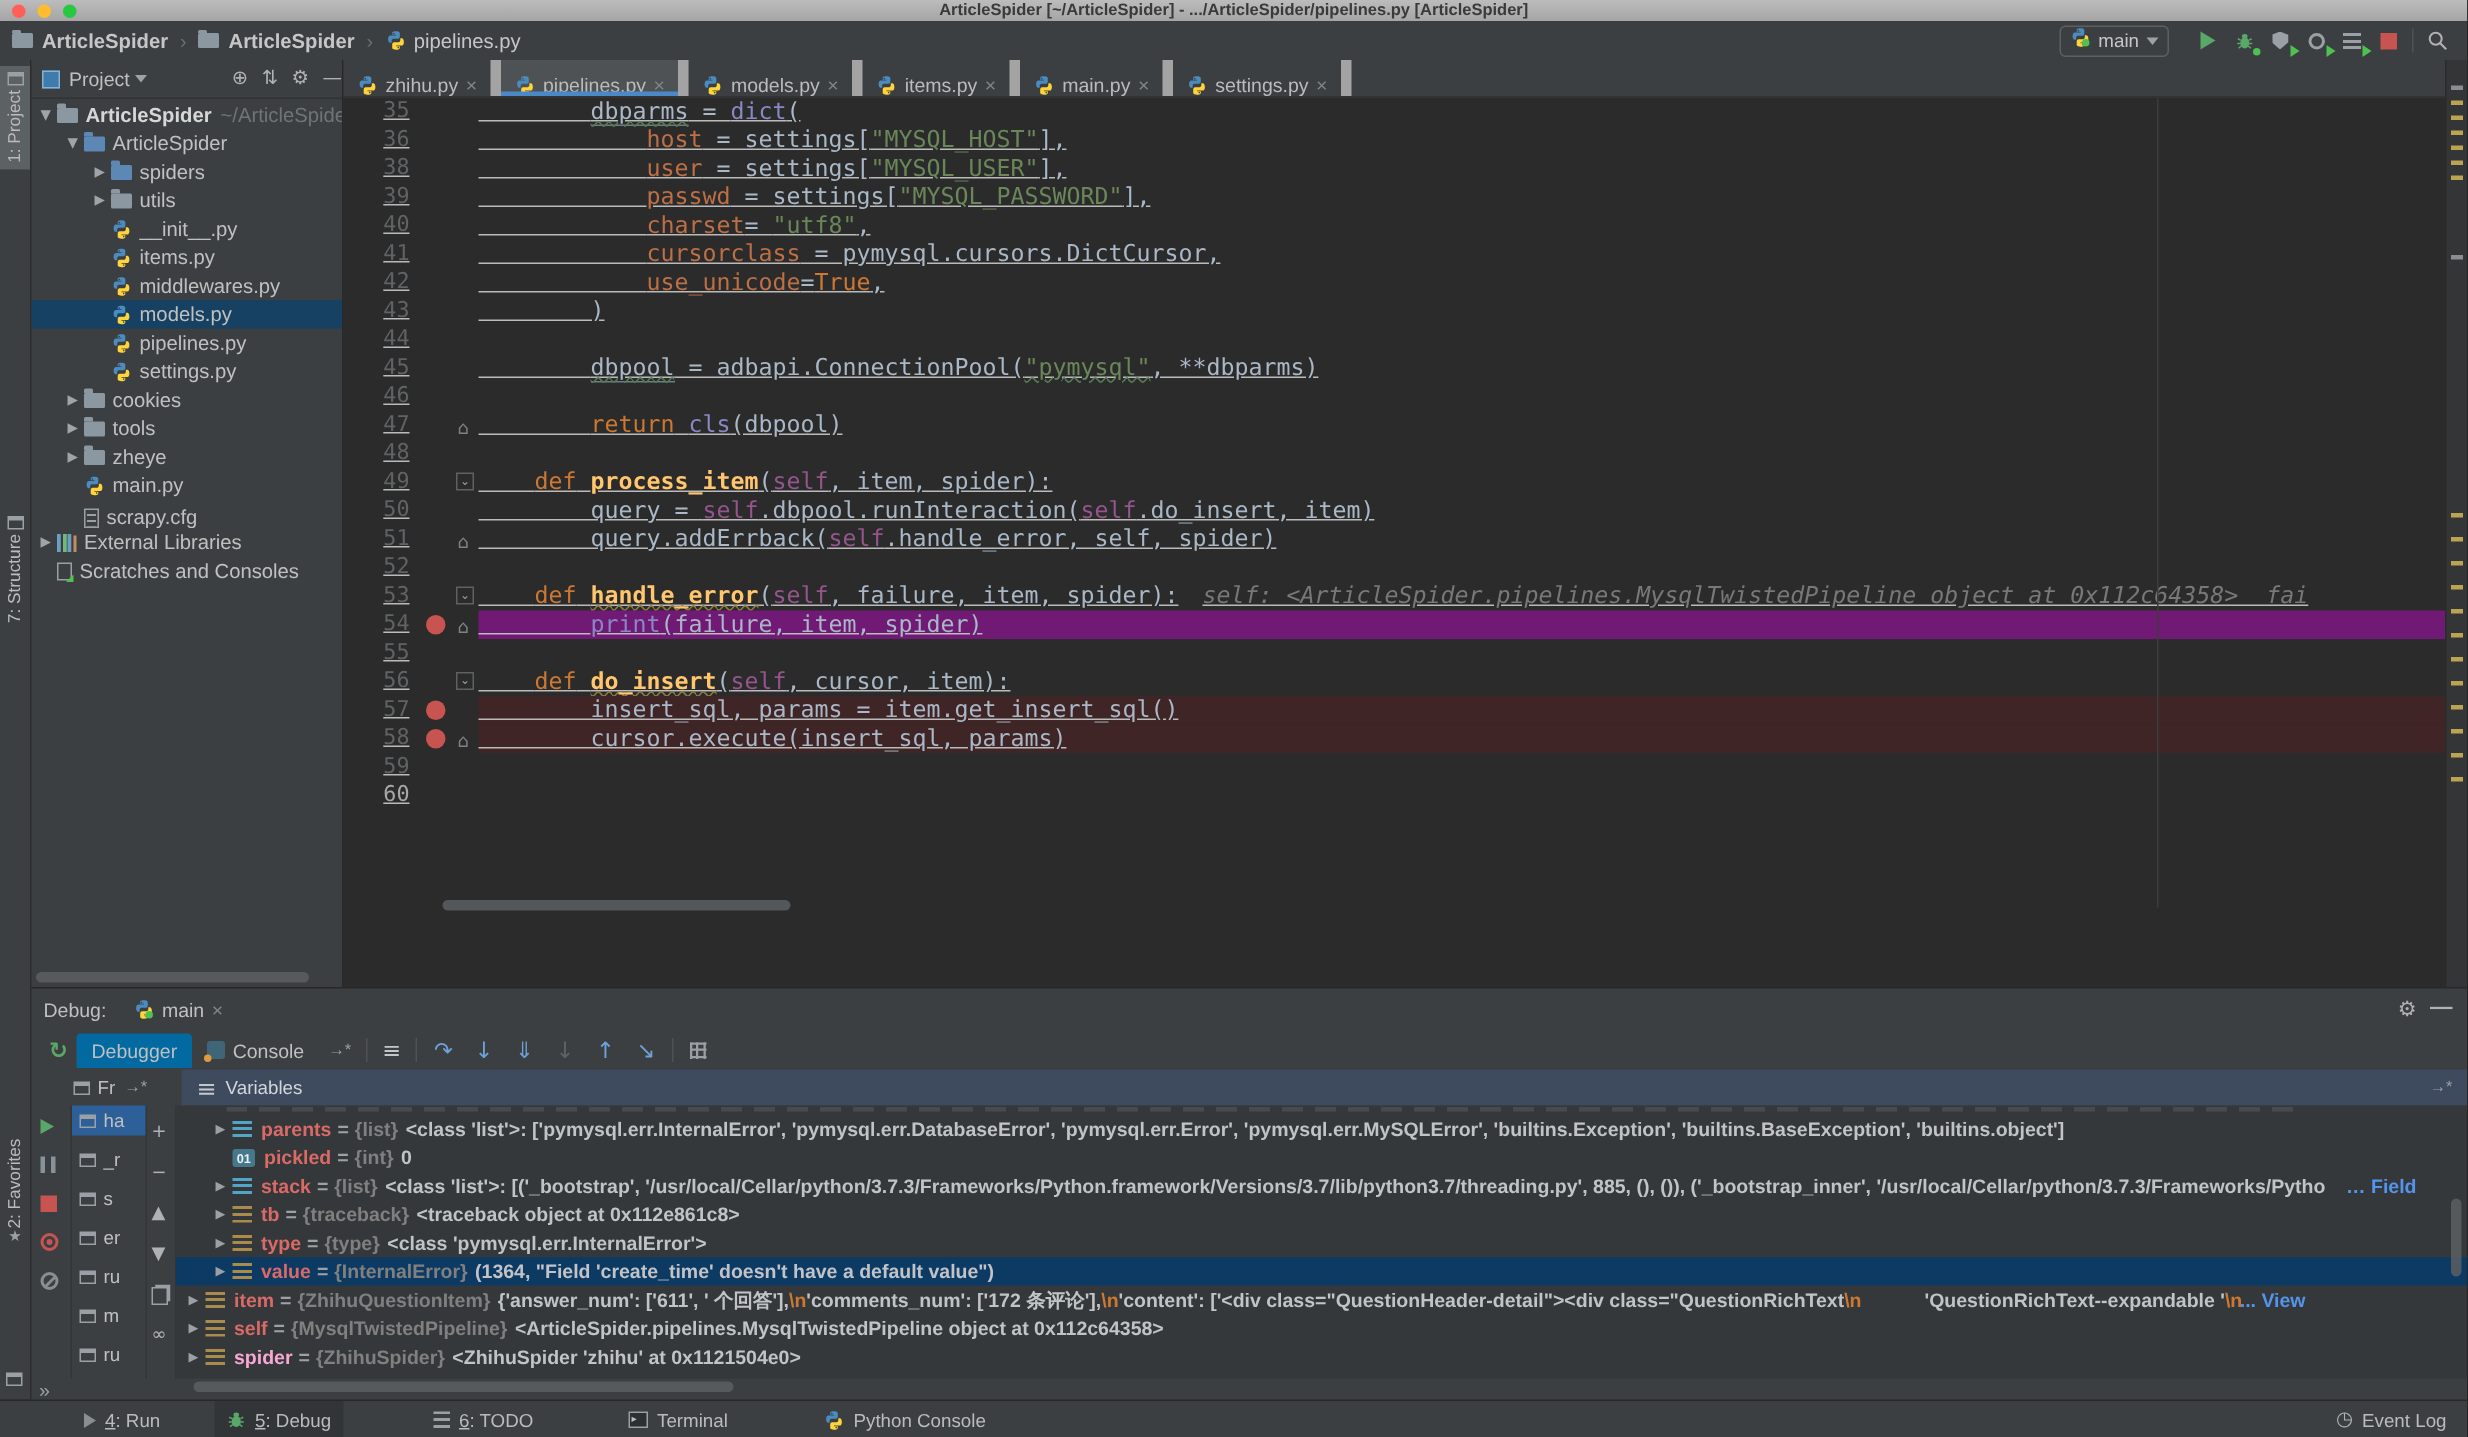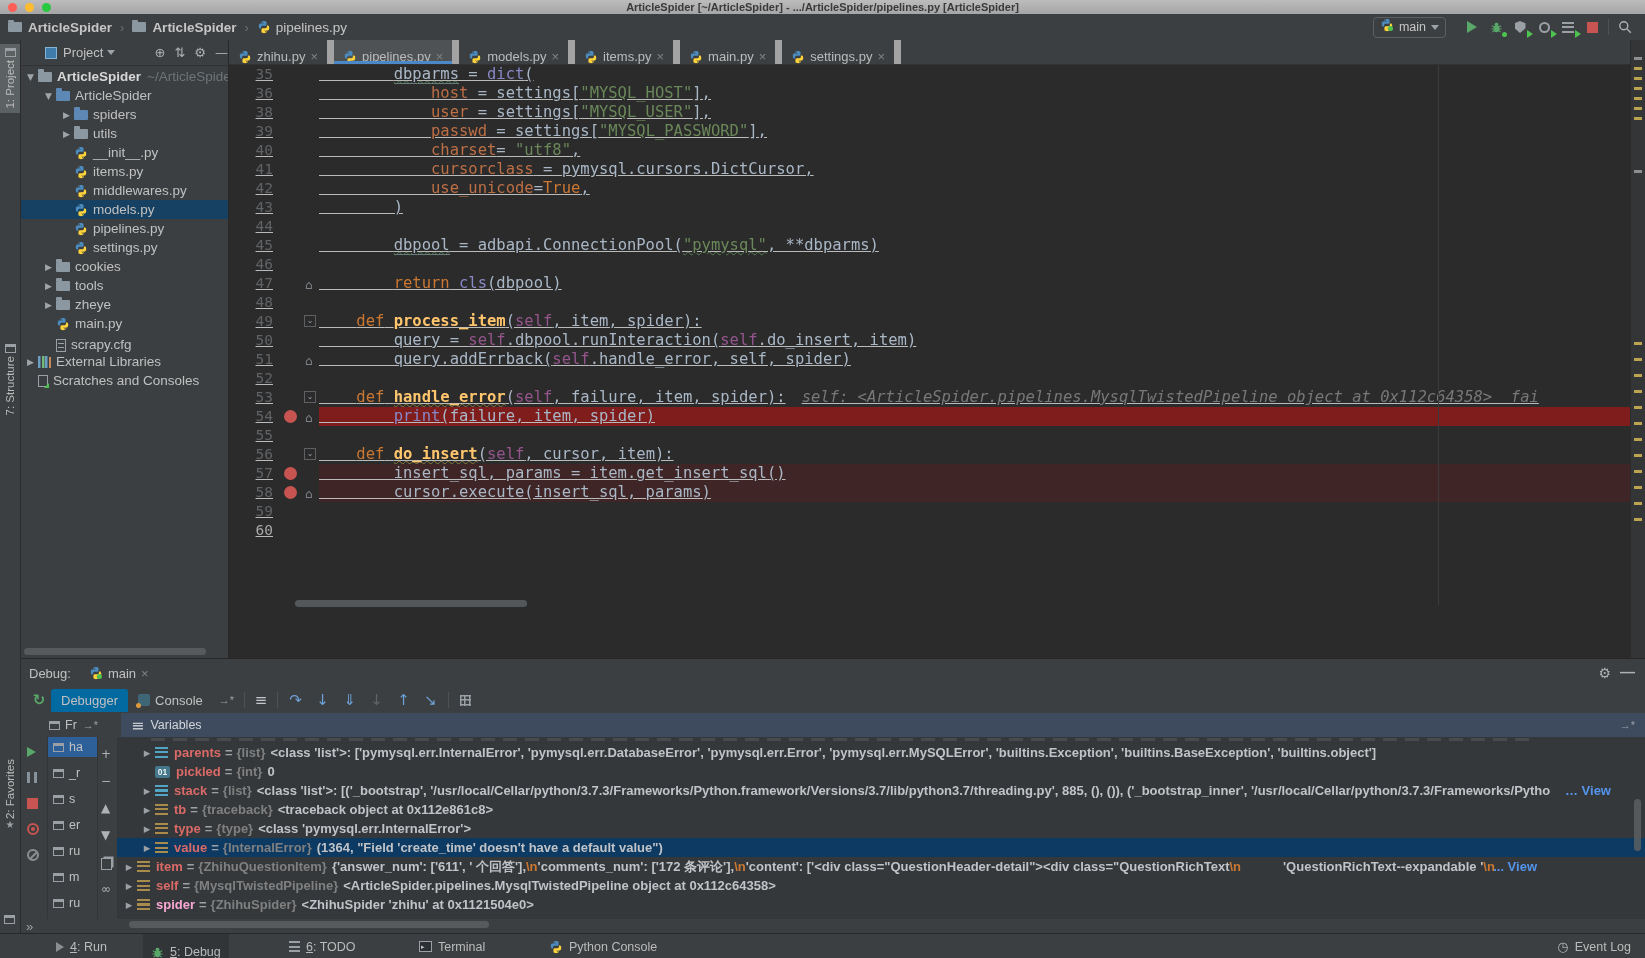--- a/index.html
+++ b/index.html
@@ -78,21 +78,21 @@
   
   #lstripe{left:0;top:40px;width:20px;height:893px;background:#3c3f41;border-right:1px solid #2b2b2b;}
   .stripe-chip{position:absolute;left:0;width:20px;display:flex;flex-direction:column;align-items:center;cursor:pointer;padding:4px 0;}
   .stripe-chip.sel{background:#5c6164;}
   .vtext{writing-mode:vertical-rl;transform:rotate(180deg);font-size:11.5px;color:#bbbbbb;margin-top:3px;}
   .stripe-ic{width:11px;height:9px;border:1px solid #9aa0a6;border-top:3px solid #9aa0a6;box-sizing:border-box;}
   .stripe-star{color:#9aa0a6;font-size:10px;font-family:"DejaVu Sans",sans-serif;}
 
   
   #project{left:21px;top:40px;width:207px;height:618px;background:#3c3f41;border-right:1px solid #282828;}
-  #phdr{display:flex;align-items:center;height:25px;border-bottom:1px solid #323232;padding-left:24px;}
+  #phdr{display:flex;align-items:center;height:25px;border-bottom:1px solid #323232;padding-left:7px;}
   #phdr .lbl{font-size:13px;color:#c0c0c0;margin:0 4px 0 6px;}
   #phdr .hic{margin-left:9px;color:#afb1b3;font-size:13px;font-family:"DejaVu Sans",sans-serif;cursor:pointer;}
   #ptree{position:absolute;top:27px;left:0;right:0;font-size:13.5px;}
   .trow{display:flex;align-items:center;height:19px;white-space:nowrap;cursor:pointer;overflow:hidden;}
   .trow.sel{background:#164162;}
   .tarrow{width:11px;text-align:center;font-size:9px;color:#9fa4a8;font-family:"DejaVu Sans",sans-serif;flex:none;}
   .ticon{margin:0 5px 0 2px;flex:none;display:inline-flex;}
   .trow .lab{color:#c0c0c0;}
   .trow .lab.bold{font-weight:bold;color:#d7d7d7;}
   .trow .extra{color:#6e7477;margin-left:6px;}
@@ -107,21 +107,21 @@
   .etab .pi{margin-right:5px;display:inline-flex;}
   #ecode{position:absolute;top:25px;left:0;right:0;bottom:0;font-family:"DejaVu Sans Mono",monospace;font-size:15.5px;}
   .cl{display:flex;height:19px;line-height:19px;white-space:pre;text-decoration:underline;}
   .gnum{width:44px;text-align:right;padding-right:8px;color:#606366;font-size:14.5px;flex:none;}
   .gnum.cur{color:#a7a7a7;}
   .gico{width:38px;flex:none;position:relative;}
   .bpdot{position:absolute;left:3px;top:3px;width:13px;height:13px;border-radius:50%;background:#c75450;cursor:pointer;}
   .gshield{position:absolute;left:24px;top:2px;color:#7d8288;font-size:12px;font-family:"DejaVu Sans",sans-serif;}
   .gfold{position:absolute;left:23px;top:3px;width:12px;height:12px;border:1px solid #5e6163;box-sizing:border-box;color:#9aa0a6;font-size:8px;line-height:9px;text-align:center;font-family:"DejaVu Sans",sans-serif;cursor:pointer;}
   .ctext{flex:1;padding-left:0;}
-  .cl.hl-exec .ctext{background:#7f1d1d;}
+  .cl.hl-exec .ctext{background:#701a75;}
   .cl.hl-bp .ctext{background:#3f2525;}
   .t-n{color:#a9b7c6;} .t-k{color:#cc7832;} .t-s{color:#6a8759;}
   .t-sw{color:#6a8759;text-decoration:underline wavy 1px #567a54;}
   .t-p{color:#bd6f45;} .t-f{color:#ffc66d;font-weight:bold;}
   .t-fw{color:#ffc66d;font-weight:bold;text-decoration:underline wavy 1px #8c7a3f;}
   .t-b{color:#8888c6;} .t-se{color:#94558d;}
   .t-dw{color:#a9b7c6;border-bottom:1px solid #6b7d89;text-decoration:underline wavy 1px #567a54;}
   .t-h{color:#787878;font-style:italic;margin-left:16px;}
   #wrapguide{position:absolute;left:1209px;top:0;width:1px;height:540px;background:#3c3c3c;}
 
@@ -694,21 +694,21 @@
             </div>
             <div class="vrow" style="padding-left: 24px;">
               <span class="va">▶</span>
               <span class="vic">
                 <span class="ic-vlist"></span>
               </span>
               <span class="vname">stack</span>
               <span class="veq">=</span>
               <span class="vtype">{list}</span>
               <span class="vval">&lt;class 'list'&gt;: [('_bootstrap', '/usr/local/Cellar/python/3.7.3/Frameworks/Python.framework/Versions/3.7/lib/python3.7/threading.py', 885, (), ()), ('_bootstrap_inner', '/usr/local/Cellar/python/3.7.3/Frameworks/Pytho</span>
-              <span class="viewlink" style="right: 34px;">… View</span>
+              <span class="viewlink" style="right: 34px;">… Field</span>
             </div>
             <div class="vrow" style="padding-left: 24px;">
               <span class="va">▶</span>
               <span class="vic">
                 <span class="ic-vobj"></span>
               </span>
               <span class="vname">tb</span>
               <span class="veq">=</span>
               <span class="vtype">{traceback}</span>
               <span class="vval">&lt;traceback object at 0x112e861c8&gt;</span>
@@ -784,21 +784,21 @@
     <div id="evlog">
       <span class="cl2">◷</span>
       <span id="evlbl">Event Log</span>
     </div>
   <div class="sitem" style="left: 48px;">
         <span class="sic">
           <span class="ic-play dim" style="border-top-width:5px;border-bottom-width:5px;border-left-width:8px;"></span>
         </span>
         <span><u>4</u>: Run</span>
       </div>
-      <div class="sitem sel" style="left: 143px; align-items: flex-end;">
+      <div class="sitem sel" style="left: 143px;">
         <span class="sic">
           <svg width="13" height="13" viewBox="0 0 14 14">
             <ellipse cx="7" cy="8.2" rx="3.3" ry="4" fill="#59a869"></ellipse>
             <ellipse cx="7" cy="3.4" rx="2" ry="1.6" fill="#59a869"></ellipse>
             <g stroke="#59a869" stroke-width="1.1" fill="none">
               <path d="M2 5.2l2 1M12 5.2l-2 1M1.6 8.6h2.2M12.4 8.6h-2.2M2.6 12l2-1.6M11.4 12l-2-1.6"></path>
             </g>
           </svg>
         </span>
         <span><u>5</u>: Debug</span>

